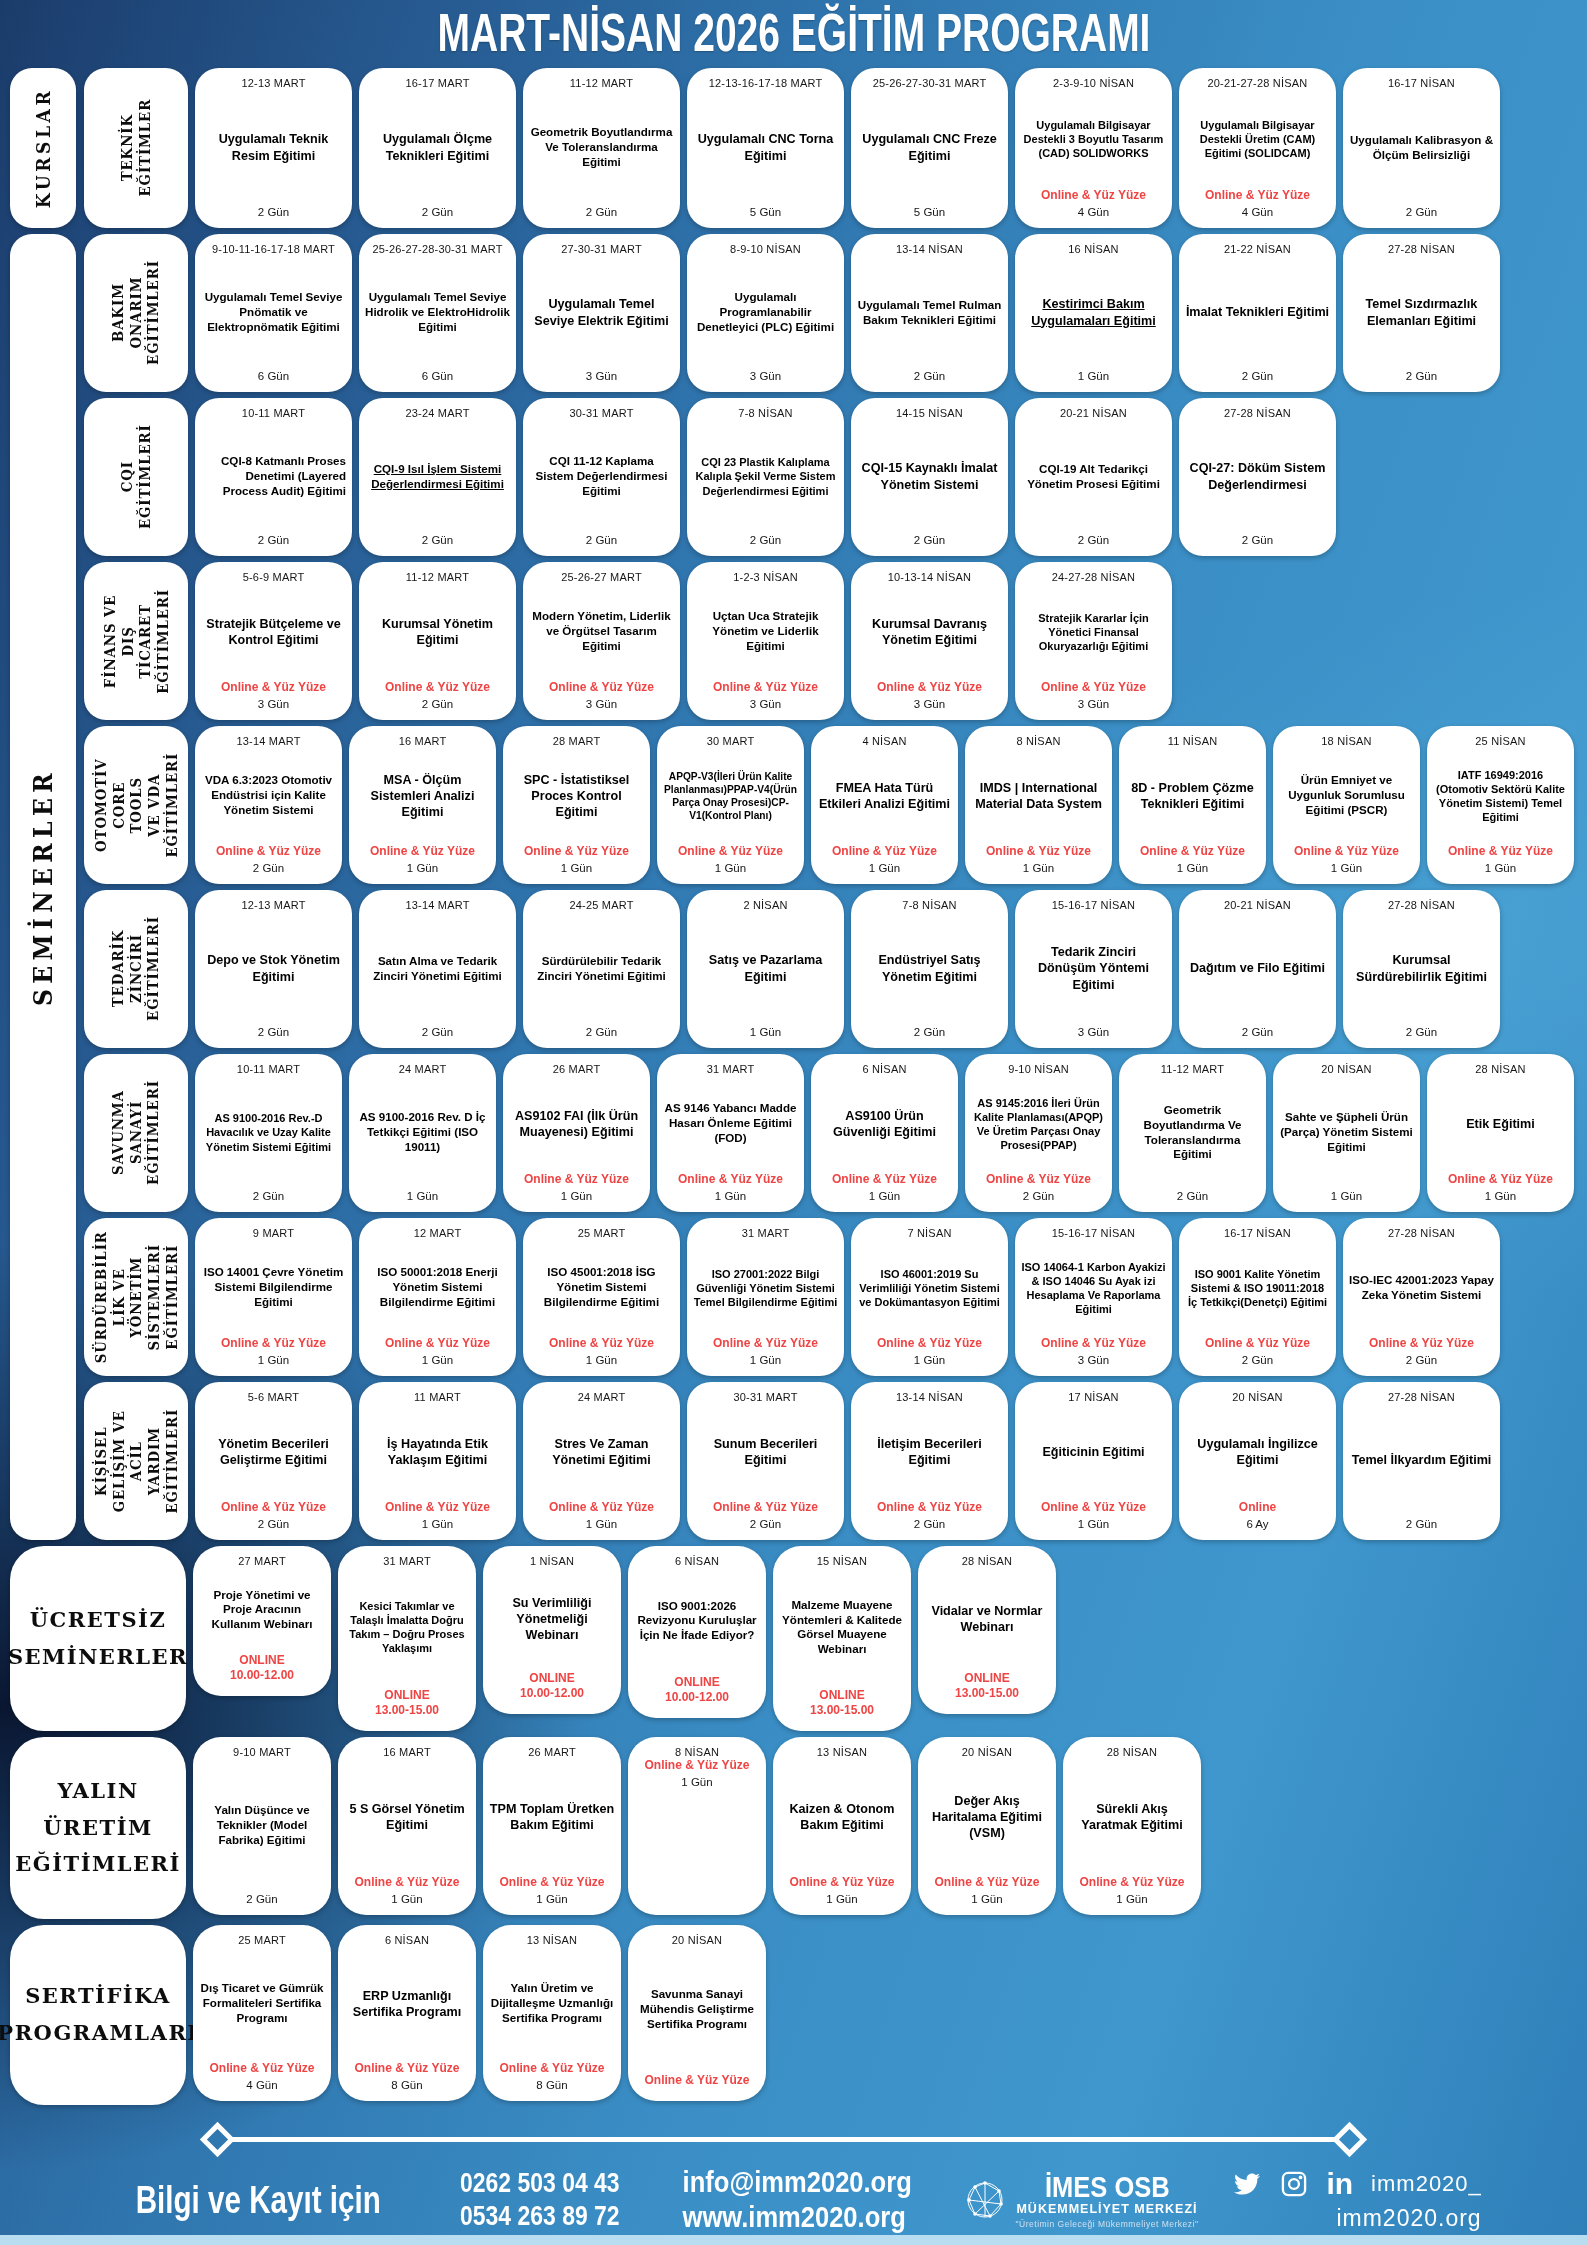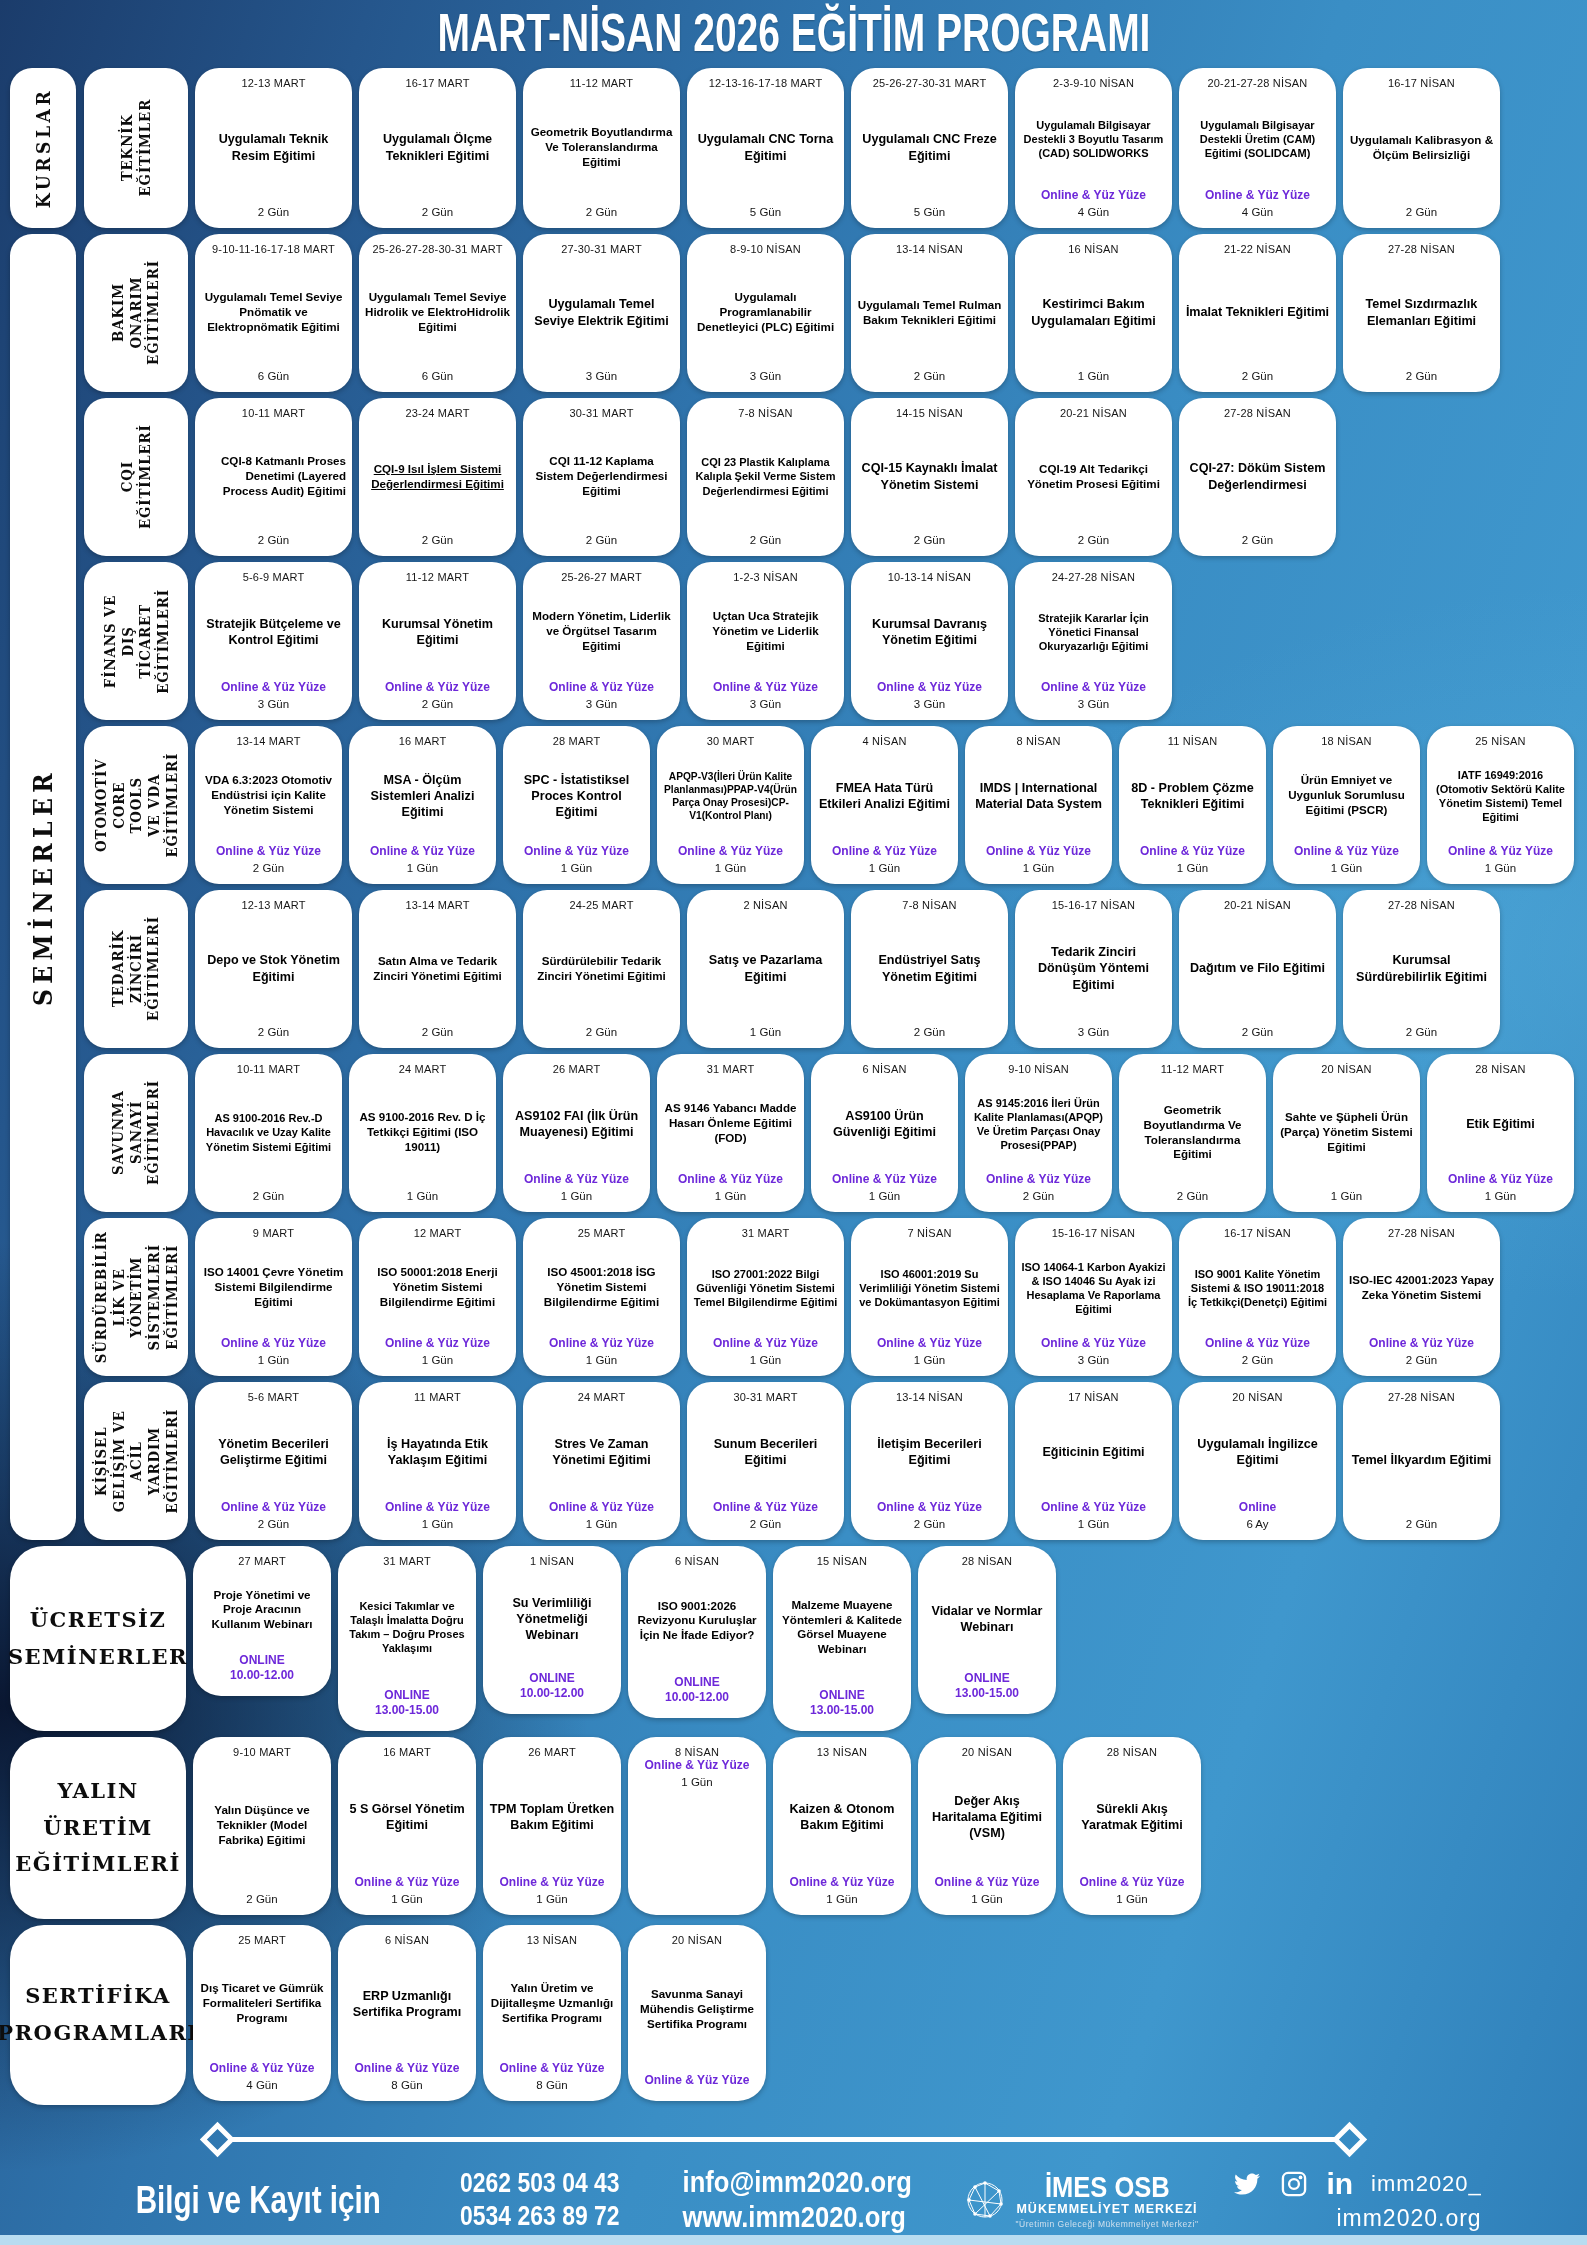--- a/index.html
+++ b/index.html
@@ -30,21 +30,21 @@
     letter-spacing:1px;color:#0d0d0d;width:max-content;}
   .card{background:#fff;border-radius:24px;display:flex;flex-direction:column;align-items:center;
     text-align:center;padding:9px 6px 10px;box-sizing:border-box;flex:none;
     box-shadow:0 2px 5px rgba(0,0,0,.25);}
   .cols6 .card,.cols7 .card,.cols8 .card{width:157px;}
   .cols9 .card{width:147px;}
   .row.bottom .card{width:138px;border-radius:28px;}
   .card .date{font-size:11px;color:#161616;font-weight:400;letter-spacing:.2px;}
   .card .mid{flex:1;display:flex;flex-direction:column;justify-content:center;width:100%;}
   .card .title{font-weight:700;color:#000;line-height:1.28;}
-  .card .online{color:#6d28d9;font-weight:700;font-size:12px;line-height:1.3;white-space:pre-line;margin-bottom:2px;}
+  .card .online{color:#ef4444;font-weight:700;font-size:12px;line-height:1.3;white-space:pre-line;margin-bottom:2px;}
   .card .dur{font-size:11.5px;color:#161616;}
   .row.bottom{margin-left:-74px;align-items:flex-start;}
   .bottom-label{width:176px;flex:none;background:#fff;border-radius:34px;align-self:stretch;
     display:flex;align-items:center;justify-content:center;text-align:center;
     font-family:"DejaVu Serif",serif;font-weight:700;font-size:21px;letter-spacing:1.5px;
     line-height:1.75;color:#0d0d0d;white-space:pre-line;box-shadow:0 2px 5px rgba(0,0,0,.25);}
   footer{flex:1;display:flex;flex-direction:column;justify-content:flex-start;color:#fff;}
   .divider{display:flex;align-items:center;margin:16px 225px 8px 205px;}
   .divider .line{flex:1;height:5px;background:#fff;}
   .diamond{width:15px;height:15px;border:5px solid #fff;transform:rotate(45deg);flex:none;}
@@ -182,21 +182,21 @@
       <div class="card">
         <div class="date">13-14 NİSAN</div>
         <div class="mid">
           <div class="title" style="font-size: 11.6px;">Uygulamalı Temel Rulman Bakım Teknikleri Eğitimi</div>
         </div>
         <div class="dur">2 Gün</div>
       </div>
       <div class="card">
         <div class="date">16 NİSAN</div>
         <div class="mid">
-          <div class="title" style="font-size: 12.6px;">Kestirimci Bakım Uygulamaları Eğitimi</div>
+          <div class="title" style="font-size: 12.6px; text-decoration: underline;">Kestirimci Bakım Uygulamaları Eğitimi</div>
         </div>
         <div class="dur">1 Gün</div>
       </div>
       <div class="card">
         <div class="date">21-22 NİSAN</div>
         <div class="mid">
           <div class="title" style="font-size: 12.6px;">İmalat Teknikleri Eğitimi</div>
         </div>
         <div class="dur">2 Gün</div>
       </div>

